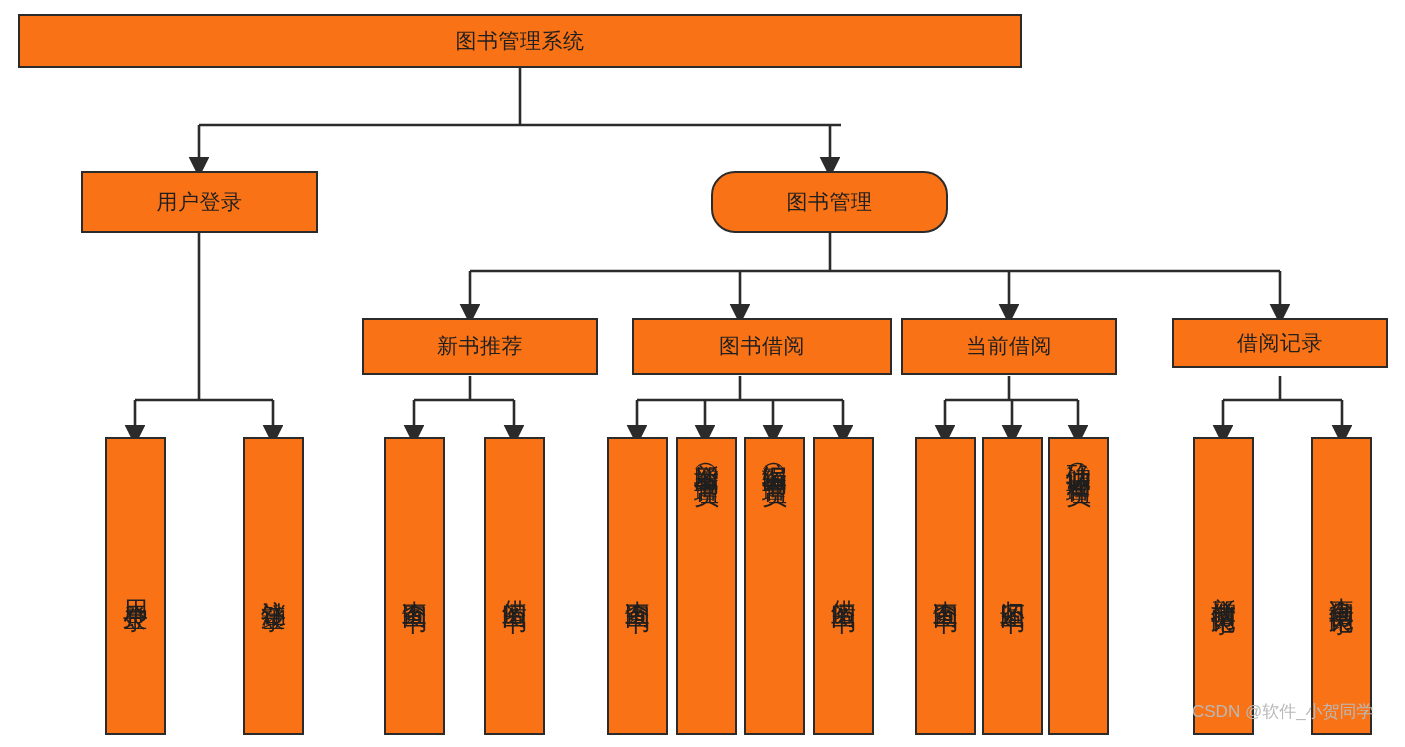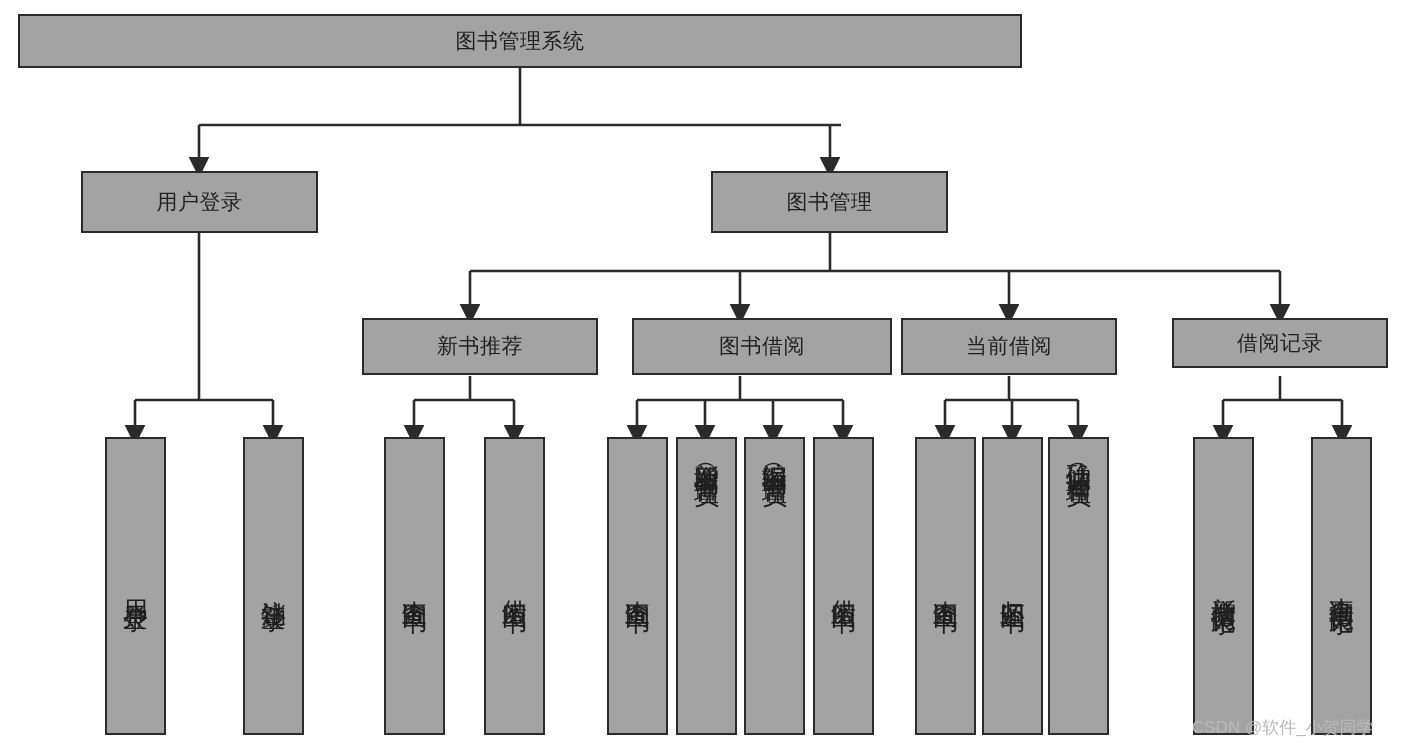--- a/index.html
+++ b/index.html
@@ -23,21 +23,21 @@
     position: absolute;
     left: 0;
     top: 0;
     width: 1405px;
     height: 747px;
     pointer-events: none;
   }
   .node {
     position: absolute;
     box-sizing: border-box;
-    background: #a3a3a3;
+    background: #f97316;
     border: 2px solid #2b2b2b;
     display: flex;
     align-items: center;
     justify-content: center;
     z-index: 2;
   }
   .node .label {
     display: block;
     text-align: center;
     color: #1f1f1f;
@@ -66,21 +66,21 @@
     letter-spacing: 3px;
     white-space: nowrap;
   }
   .node.v.pad-mid {
     align-items: center;
     padding-top: 0;
   }
   .watermark {
     position: absolute;
     left: 1192px;
-    top: 716px;
+    top: 700px;
     font-size: 17px;
     color: #b9b9b9;
     white-space: nowrap;
     z-index: 5;
     font-family: "Liberation Sans", "DejaVu Sans", sans-serif;
   }
 </style>
 </head>
 <body>
 
@@ -136,21 +136,21 @@
     </g>
   </svg>
 
   <div class="node root h" style="left:18px; top:14px; width:1004px; height:54px;">
     <span class="label">图书管理系统</span>
   </div>
 
   <div class="node h" style="left:81px; top:171px; width:237px; height:62px;">
     <span class="label">用户登录</span>
   </div>
-  <div class="node h" style="left:711px; top:171px; width:237px; height:62px;">
+  <div class="node h" style="left:711px; top:171px; width:237px; height:62px;border-radius:24px;">
     <span class="label">图书管理</span>
   </div>
 
   <div class="node h" style="left:362px; top:318px; width:236px; height:57px;">
     <span class="label">新书推荐</span>
   </div>
   <div class="node h" style="left:632px; top:318px; width:260px; height:57px;">
     <span class="label">图书借阅</span>
   </div>
   <div class="node h" style="left:901px; top:318px; width:216px; height:57px;align-items:center;">

